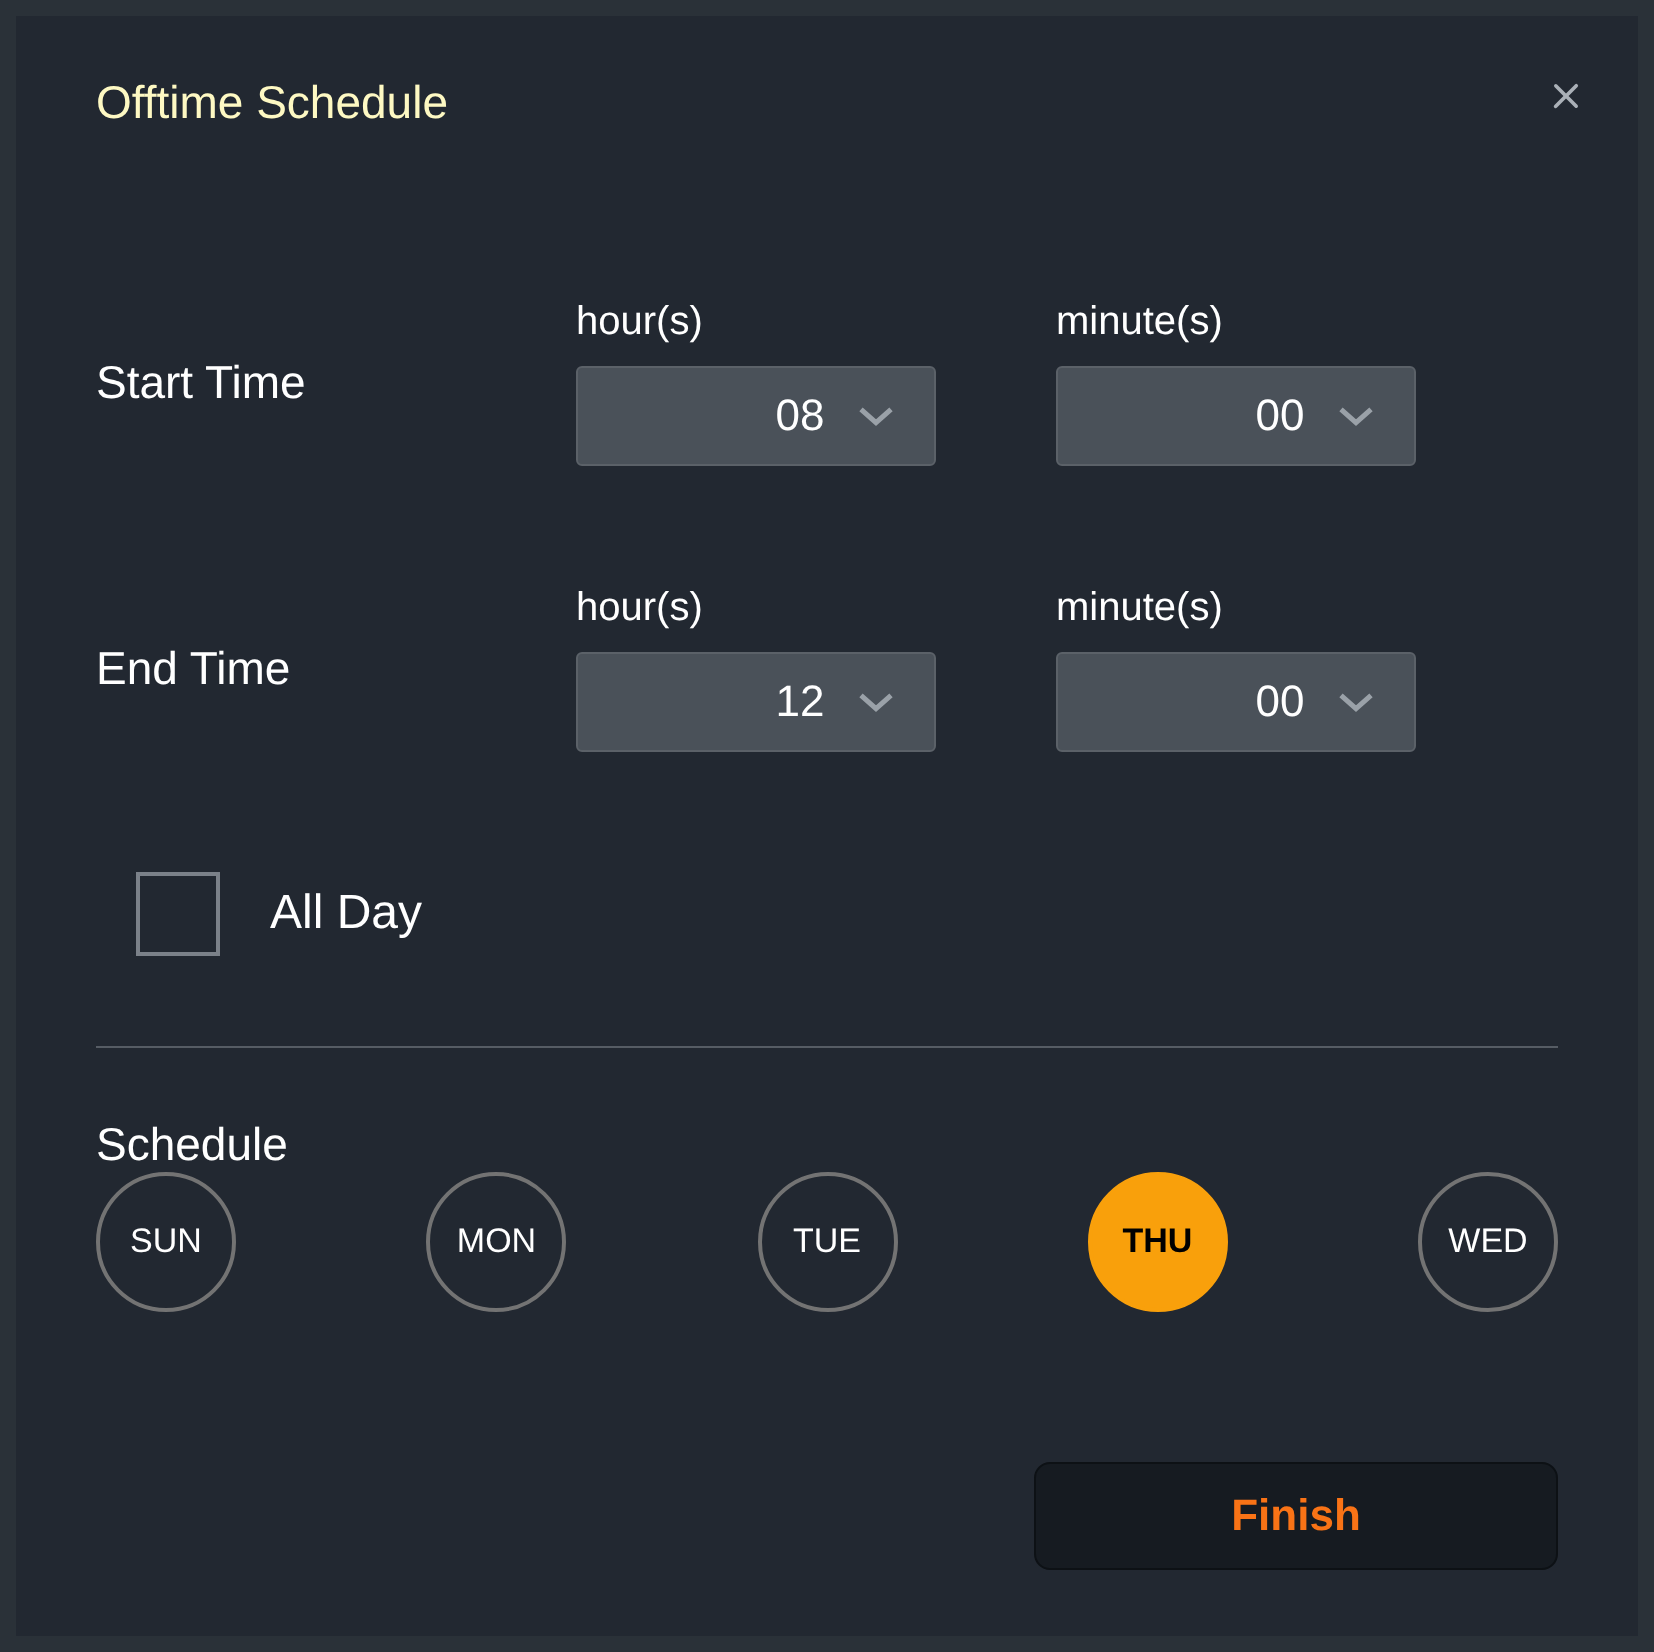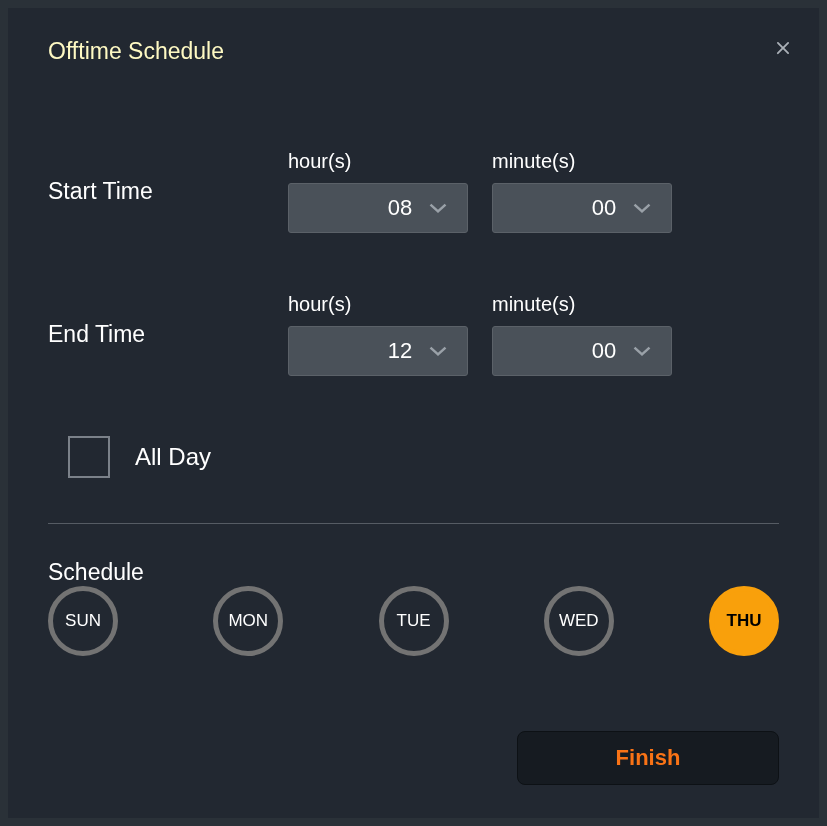--- a/index.html
+++ b/index.html
@@ -51,21 +51,21 @@
       margin-bottom: 60px;
     }
     .time-label {
       font-size: 23px;
       font-weight: normal;
       width: 240px;
       flex-shrink: 0;
     }
     .time-controls {
       display: flex;
-      gap: 24px;
+      gap: 60px;
     }
     .control-group {
       display: flex;
       flex-direction: column;
     }
     .control-label {
       font-size: 20px;
       color: #fff;
       margin-bottom: 10px;
     }
@@ -132,21 +132,21 @@
       font-size: 23px;
     }
     .days-row {
       display: flex;
       justify-content: space-between;
       margin-bottom: 75px;
     }
     .day-circle {
       width: 70px;
       height: 70px;
-      border: 5px solid #737373;
+      border: 2px solid #737373;
       border-radius: 50%;
       display: flex;
       align-items: center;
       justify-content: center;
       font-size: 17px;
       color: #fff;
       cursor: pointer;
       background: transparent;
     }
     .day-circle.selected {
@@ -250,22 +250,22 @@
     <div class="allday-label">All Day</div>
   </div>
 
   <hr class="divider">
 
   <div class="schedule-title">Schedule</div>
   <div class="days-row">
       <div class="day-circle">SUN</div>
       <div class="day-circle">MON</div>
       <div class="day-circle">TUE</div>
+      <div class="day-circle selected">THU</div>
       <div class="day-circle">WED</div>
-      <div class="day-circle selected">THU</div>
     </div>
 
   <div class="footer-row">
     <div class="finish-btn">
       <span>Finish</span>
     </div>
   </div>
 
 </div>
 

